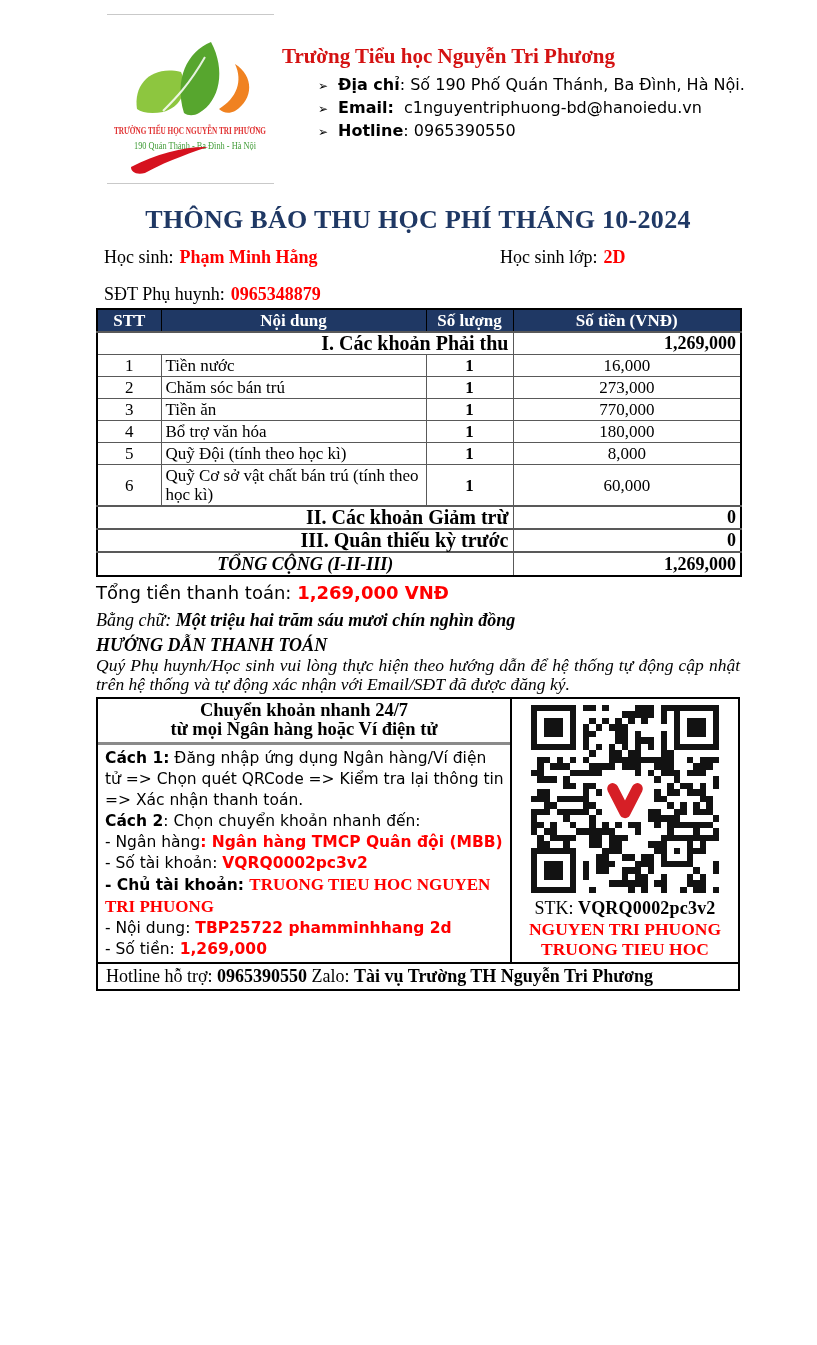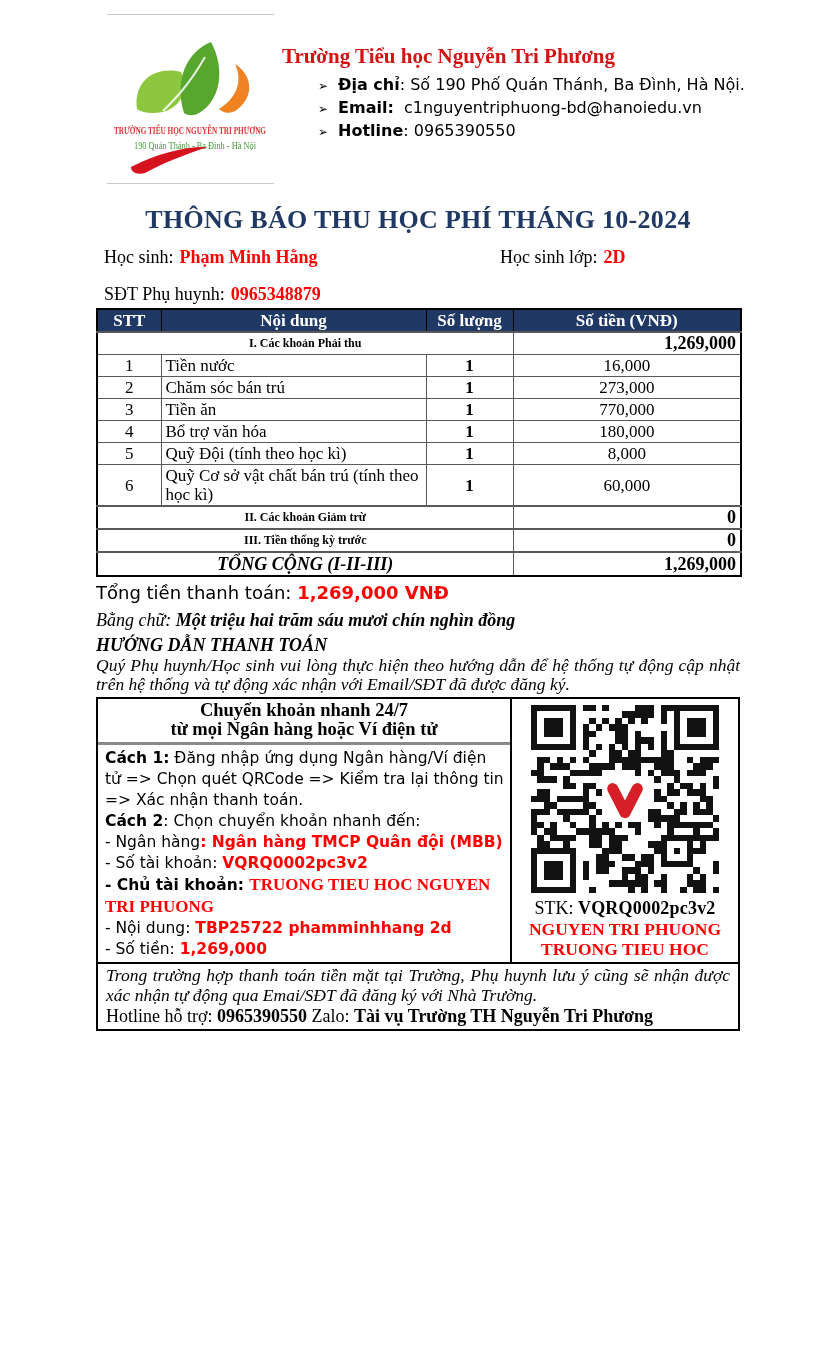--- a/index.html
+++ b/index.html
@@ -43,21 +43,21 @@
     width:644px;margin:2px 12px 0 96px;border-collapse:collapse;table-layout:fixed;
     font-size:17px;
   }
   .fee-table th,.fee-table td{border:1px solid #595959;padding:0 4px;vertical-align:middle;}
   .fee-table{border:2px solid #000;}
   .fee-table thead th{
     background:#1f3864;color:#fff;font-weight:bold;text-align:center;
     line-height:19px;padding:1px 2px;border-color:#000;
   }
   .fee-table .sec td{border-top-width:2px;}
-  .sec-label{font-weight:bold;font-size:12px;text-align:center;line-height:21px;}
+  .sec-label{font-weight:bold;font-size:20px;text-align:right;line-height:21px;}
   .sec-amt{font-weight:bold;text-align:right;font-size:18px;}
   .item-row td{line-height:19px;padding-top:1px;padding-bottom:1px;}
   .c-stt{text-align:center;}
   .c-qty{text-align:center;font-weight:bold;}
   .c-amt{text-align:center;}
   .total-row td{border-top-width:2px;line-height:22px;}
   .total-label{font-weight:bold;font-style:italic;text-align:center;font-size:18px;}
 
   
   .sum-line1{
@@ -207,21 +207,21 @@
         <td class="c-stt">6</td>
         <td>Quỹ Cơ sở vật chất bán trú (tính theo học kì)</td>
         <td class="c-qty">1</td>
         <td class="c-amt">60,000</td>
       </tr>
       <tr class="sec">
         <td colspan="3" class="sec-label">II. Các khoản Giảm trừ</td>
         <td class="sec-amt">0</td>
       </tr>
       <tr class="sec">
-        <td colspan="3" class="sec-label">III. Tiền thống kỳ trước</td>
+        <td colspan="3" class="sec-label">III. Quân thiếu kỳ trước</td>
         <td class="sec-amt">0</td>
       </tr>
       <tr class="total-row">
         <td colspan="3" class="total-label">TỔNG CỘNG (I-II-III)</td>
         <td class="sec-amt">1,269,000</td>
       </tr>
     </tbody>
   </table>
 
   <div class="sum-line1">
@@ -656,20 +656,19 @@
             <rect x="28" y="28" width="1" height="1" fill="#121212"></rect>
             <rect x="11.2" y="11.2" width="6.6" height="6.6" rx="1.3" fill="#fff"></rect>
             <polyline points="12.6,12.9 14.5,16.6 16.4,12.9" fill="none" stroke="#d61f26" stroke-width="1.7" stroke-linecap="round" stroke-linejoin="round" shape-rendering="geometricPrecision"></polyline>
           </svg>
       </div>
       <div class="stk-line"><span style="white-space:pre">STK: </span><b>VQRQ0002pc3v2</b></div>
       <div class="holder-red">NGUYEN TRI PHUONG</div>
       <div class="holder-red">TRUONG TIEU HOC</div>
     </div>
     <div class="pay-note">
-      <div class="note-italic">Trong trường hợp thanh toán tiền mặt tại Trường, Phụ huynh lưu ý cũng sẽ nhận được xác nhận tự động qua Emai/SĐT đã đăng ký với Nhà Trường.</div>
       <div class="hotline-line">
         <span style="white-space:pre">Hotline hỗ trợ: </span><b>0965390550</b><span style="white-space:pre"> Zalo: </span><b>Tài vụ Trường TH Nguyễn Tri Phương</b>
       </div>
     </div>
   </div>
 
 </div>
 
 </body></html>

